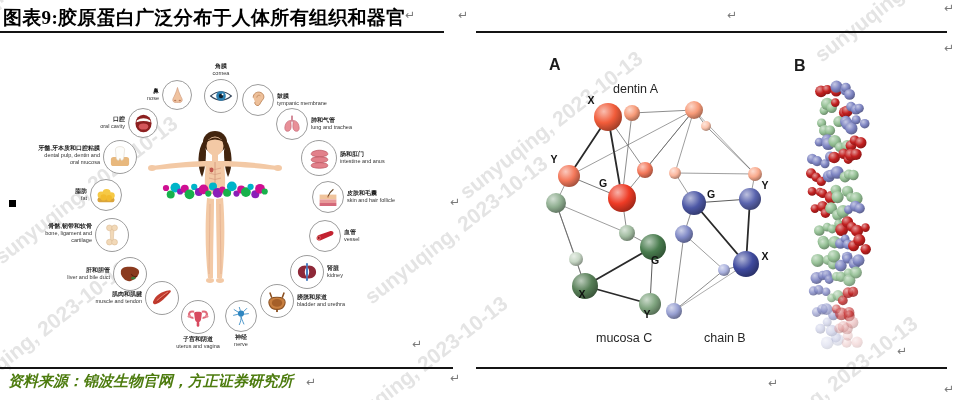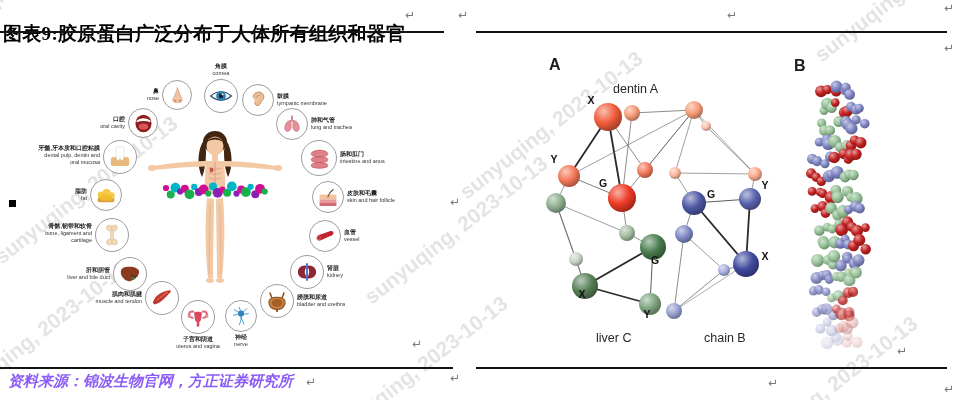--- a/index.html
+++ b/index.html
@@ -1,23 +1,23 @@
 <!DOCTYPE html>
 <html><head>
 <meta charset="utf-8">
 <style>
   html,body{margin:0;padding:0;background:#fff;}
   .page{position:relative;width:960px;height:400px;background:#fff;overflow:hidden;
         font-family:"Liberation Sans",sans-serif;}
   .fig-title{position:absolute;top:5px;font-family:"Liberation Serif",serif;font-weight:700;
-        font-size:19px;color:#000;letter-spacing:.3px;white-space:nowrap;margin-top:16px;}
+        font-size:19px;color:#000;letter-spacing:.3px;white-space:nowrap;}
   .rule{position:absolute;height:2.4px;background:#141414;}
   .thin-rule{position:absolute;height:2.2px;background:#141414;}
   .source{position:absolute;top:372px;font-family:"Liberation Serif",serif;font-style:italic;
-        font-weight:700;font-size:15px;color:#8b5cf6;white-space:nowrap;}
+        font-weight:700;font-size:15px;color:#4d7c0f;white-space:nowrap;}
   .pmark{position:absolute;color:#7a7a7a;font-size:12px;line-height:12px;
         font-family:"DejaVu Sans",sans-serif;}
   .wm{position:absolute;color:#e4e4e4;font-size:21px;font-weight:600;white-space:nowrap;
         transform:rotate(-38deg);transform-origin:left top;pointer-events:none;}
   .anchor-sq{position:absolute;width:7px;height:7px;background:#000;}
   .organ-circle{position:absolute;border-radius:50%;background:#fff;border:1px solid #9d9d9d;
         display:flex;align-items:center;justify-content:center;box-sizing:border-box;}
   .organ-label{position:absolute;line-height:1.18;color:#1c1c1c;}
   .organ-label .zh{font-weight:700;font-size:6px;display:block;}
   .organ-label .en{font-size:5.5px;color:#333;display:block;}
@@ -633,21 +633,21 @@
           <circle cx="369.7" cy="297.8" r="5.0" fill="url(#h_pink)" opacity="0.28"></circle>
           <circle cx="370.8" cy="290.7" r="5.0" fill="url(#h_pink)" opacity="0.28"></circle>
           <circle cx="380.1" cy="297.2" r="5.6" fill="url(#h_pink)" opacity="0.28"></circle>
         </g>
       </svg>
     </div>
 
   <div class="panel-label" style="left:549px;top:56px;">A</div>
   <div class="panel-label" style="left:794px;top:57px;">B</div>
   <div class="chain-label" style="left:613px;top:82px;">dentin A</div>
-  <div class="chain-label" style="left:596px;top:331px;">liver C</div>
+  <div class="chain-label" style="left:596px;top:331px;">mucosa C</div>
   <div class="chain-label" style="left:704px;top:331px;">chain B</div>
 
   <div class="thin-rule" style="left:476px;width:471px;top:367px;"></div>
 
   <div id="pmark-layer">
       <span class="pmark" style="left: 405px; top: 9px;">↵</span>
       <span class="pmark" style="left: 458px; top: 9px;">↵</span>
       <span class="pmark" style="left: 727px; top: 9px;">↵</span>
       <span class="pmark" style="left: 944px; top: 2px;">↵</span>
       <span class="pmark" style="left: 944px; top: 42px;">↵</span>

